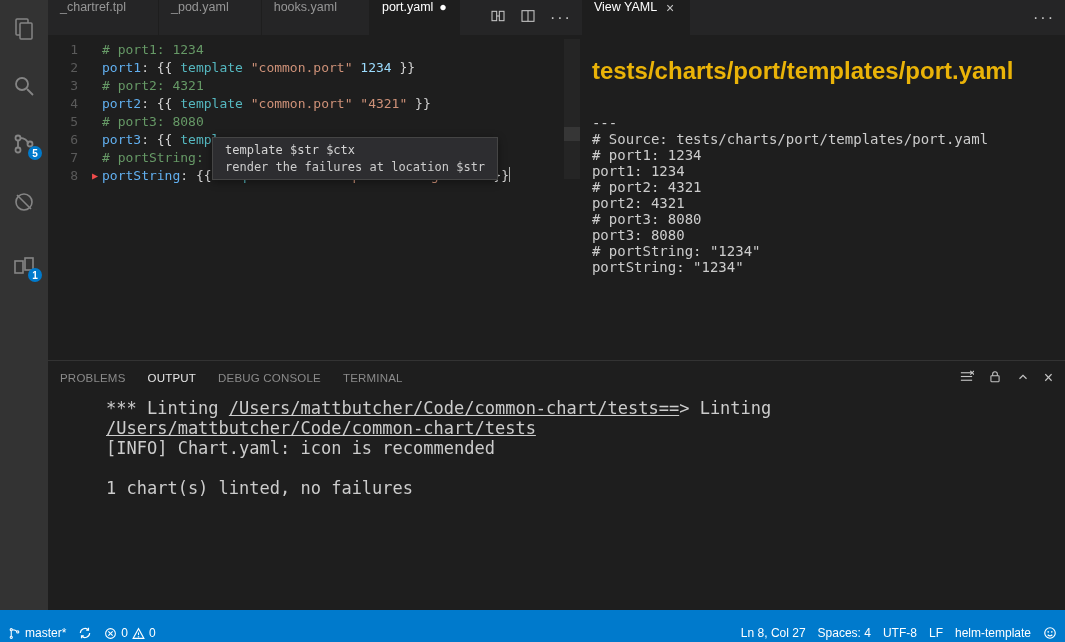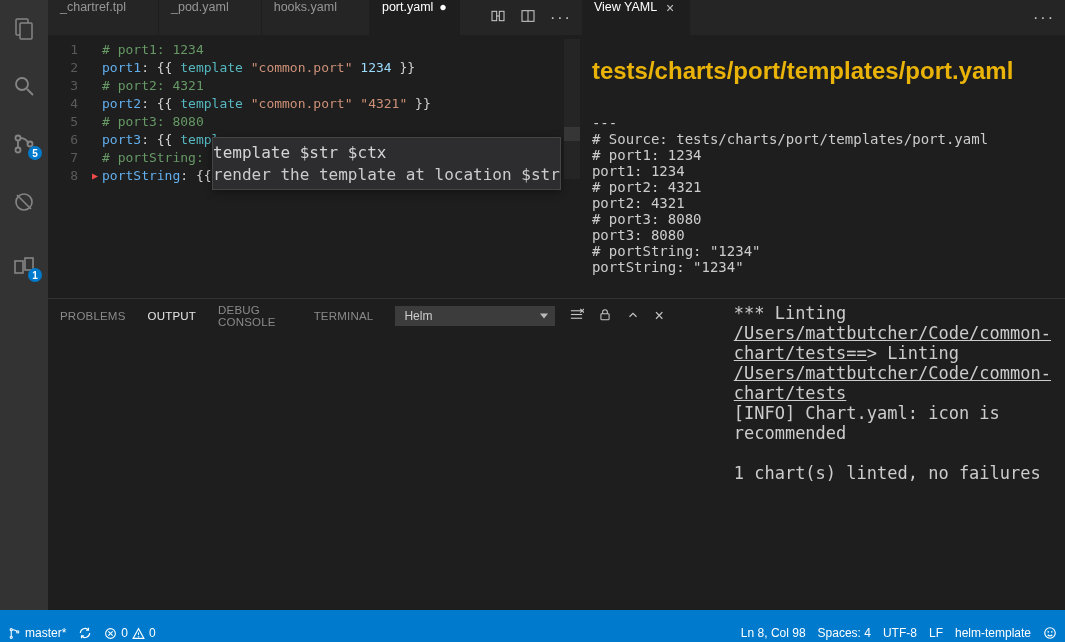--- a/index.html
+++ b/index.html
@@ -144,22 +144,22 @@
   .tok-string { color: #ce9178; }
   .tok-num { color: #9cdcfe; }
   .hover-tip {
     position: absolute;
     left: 116px;
     top: 102px;
     background: #2d2d30;
     border: 1px solid #454545;
     color: #cccccc;
     font-family: Menlo, Consolas, monospace;
-    font-size: 16px;
-    padding: 5px 0;
+    font-size: 12px;
+    padding: 5px 12px;
     white-space: nowrap;
     box-shadow: 0 2px 8px rgba(0,0,0,0.4);
   }
   .hover-tip .sig { color: #d4d4d4; }
   .hover-tip .desc { color: #cccccc; margin-top: 3px; }
   .cursor {
     display:inline-block;
     width:1px; height:15px;
     background:#aeafad;
     vertical-align:-2px;
@@ -203,25 +203,25 @@
   .preview-title {
     font-family: -apple-system, "Segoe UI", sans-serif;
     font-size: 24px;
     font-weight: bold;
     color: #eab308;
     margin-bottom: 30px;
     word-break: break-all;
   }
   .preview-body pre { font-family: inherit; font-size: 14px; white-space: pre; color: #cccccc; }
   .panel {
-    height: 312px;
+    height: 250px;
     background: #1e1e1e;
     border-top: 1px solid #333333;
     display: flex;
-    flex-direction: row;
+    flex-direction: column;
   }
   .panel-tabs {
     height: 33px;
     display: flex;
     align-items: center;
     padding: 0 12px;
     gap: 22px;
     color: #8a8a8a;
     font-size: 11.5px;
   }
@@ -370,21 +370,21 @@
             <div class="line"><span class="tok-comment"># port1: 1234</span></div>
             <div class="line"><span class="tok-key">port1</span><span class="tok-punct">:</span><span class="tok-punct"> {{ </span><span class="tok-func">template</span><span> </span><span class="tok-string">"common.port"</span><span> </span><span class="tok-num">1234</span><span class="tok-punct"> }}</span></div>
             <div class="line"><span class="tok-comment"># port2: 4321</span></div>
             <div class="line"><span class="tok-key">port2</span><span class="tok-punct">:</span><span class="tok-punct"> {{ </span><span class="tok-func">template</span><span> </span><span class="tok-string">"common.port"</span><span> </span><span class="tok-string">"4321"</span><span class="tok-punct"> }}</span></div>
             <div class="line"><span class="tok-comment"># port3: 8080</span></div>
             <div class="line"><span class="tok-key">port3</span><span class="tok-punct">:</span><span class="tok-punct"> {{ </span><span class="tok-func">templ</span></div>
             <div class="line"><span class="tok-comment"># portString: "</span></div>
             <div class="line" style="position:relative;"><span class="red-arrow">▶</span><span class="tok-key">portString</span><span class="tok-punct">:</span><span class="tok-punct"> {{ </span><span class="tok-func">template</span><span> </span><span class="tok-string">"common.port.string"</span><span> </span><span class="tok-num">1234</span><span class="tok-punct"> }}</span><span class="cursor"></span></div>
             <div class="hover-tip">
               <div class="sig">template $str $ctx</div>
-              <div class="desc">render the template at location $str</div>
+              <div class="desc">render the failures at location $str</div>
             </div>
           </div>
           <div class="minimap">
             <div class="mm-hl" style="top:92px;"></div>
           </div>
         </div>
       </div>
 
       <div class="editor-group eg-right">
         <div class="tabbar">
@@ -412,21 +412,20 @@
       </div>
     </div>
 
     <div class="panel">
       <div class="panel-tabs">
         <span class="panel-tab">PROBLEMS</span>
         <span class="panel-tab active">OUTPUT</span>
         <span class="panel-tab">DEBUG CONSOLE</span>
         <span class="panel-tab">TERMINAL</span>
         <div class="panel-right">
-          <div class="panel-select">Helm</div>
           <span><svg width="15" height="15" viewBox="0 0 24 24" fill="none" stroke="currentColor" stroke-width="1.8">
                 <line x1="3" y1="6" x2="21" y2="6"></line>
                 <line x1="3" y1="12" x2="21" y2="12"></line>
                 <line x1="3" y1="18" x2="21" y2="18"></line>
                 <line x1="18" y1="3" x2="24" y2="9"></line>
                 <line x1="24" y1="3" x2="18" y2="9"></line>
               </svg></span>
           <span><svg width="14" height="14" viewBox="0 0 24 24" fill="none" stroke="currentColor" stroke-width="1.8">
                 <rect x="5" y="10" width="14" height="10" rx="1"></rect>
                 <path d="M8 10V7a4 4 0 018 0v3"></path>
@@ -471,21 +470,21 @@
       </svg>
     <span>0</span>
     <svg width="13" height="13" viewBox="0 0 24 24" fill="none" stroke="#fff" stroke-width="2">
         <path d="M12 3l10 18H2z"></path>
         <line x1="12" y1="10" x2="12" y2="15"></line>
         <circle cx="12" cy="18" r="0.5"></circle>
       </svg>
     <span>0</span>
   </span>
   <span class="spacer"></span>
-  <span class="sb-item">Ln 8, Col 98</span>
+  <span class="sb-item">Ln 8, Col 27</span>
   <span class="sb-item">Spaces: 4</span>
   <span class="sb-item">UTF-8</span>
   <span class="sb-item">LF</span>
   <span class="sb-item">helm-template</span>
   <span class="sb-item">
     <svg width="14" height="14" viewBox="0 0 24 24" fill="none" stroke="#fff" stroke-width="2">
         <circle cx="12" cy="12" r="9"></circle>
         <circle cx="9" cy="10" r="0.5" fill="#fff"></circle>
         <circle cx="15" cy="10" r="0.5" fill="#fff"></circle>
         <path d="M8 15c1.3 1.3 2.7 2 4 2s2.7-.7 4-2"></path>

